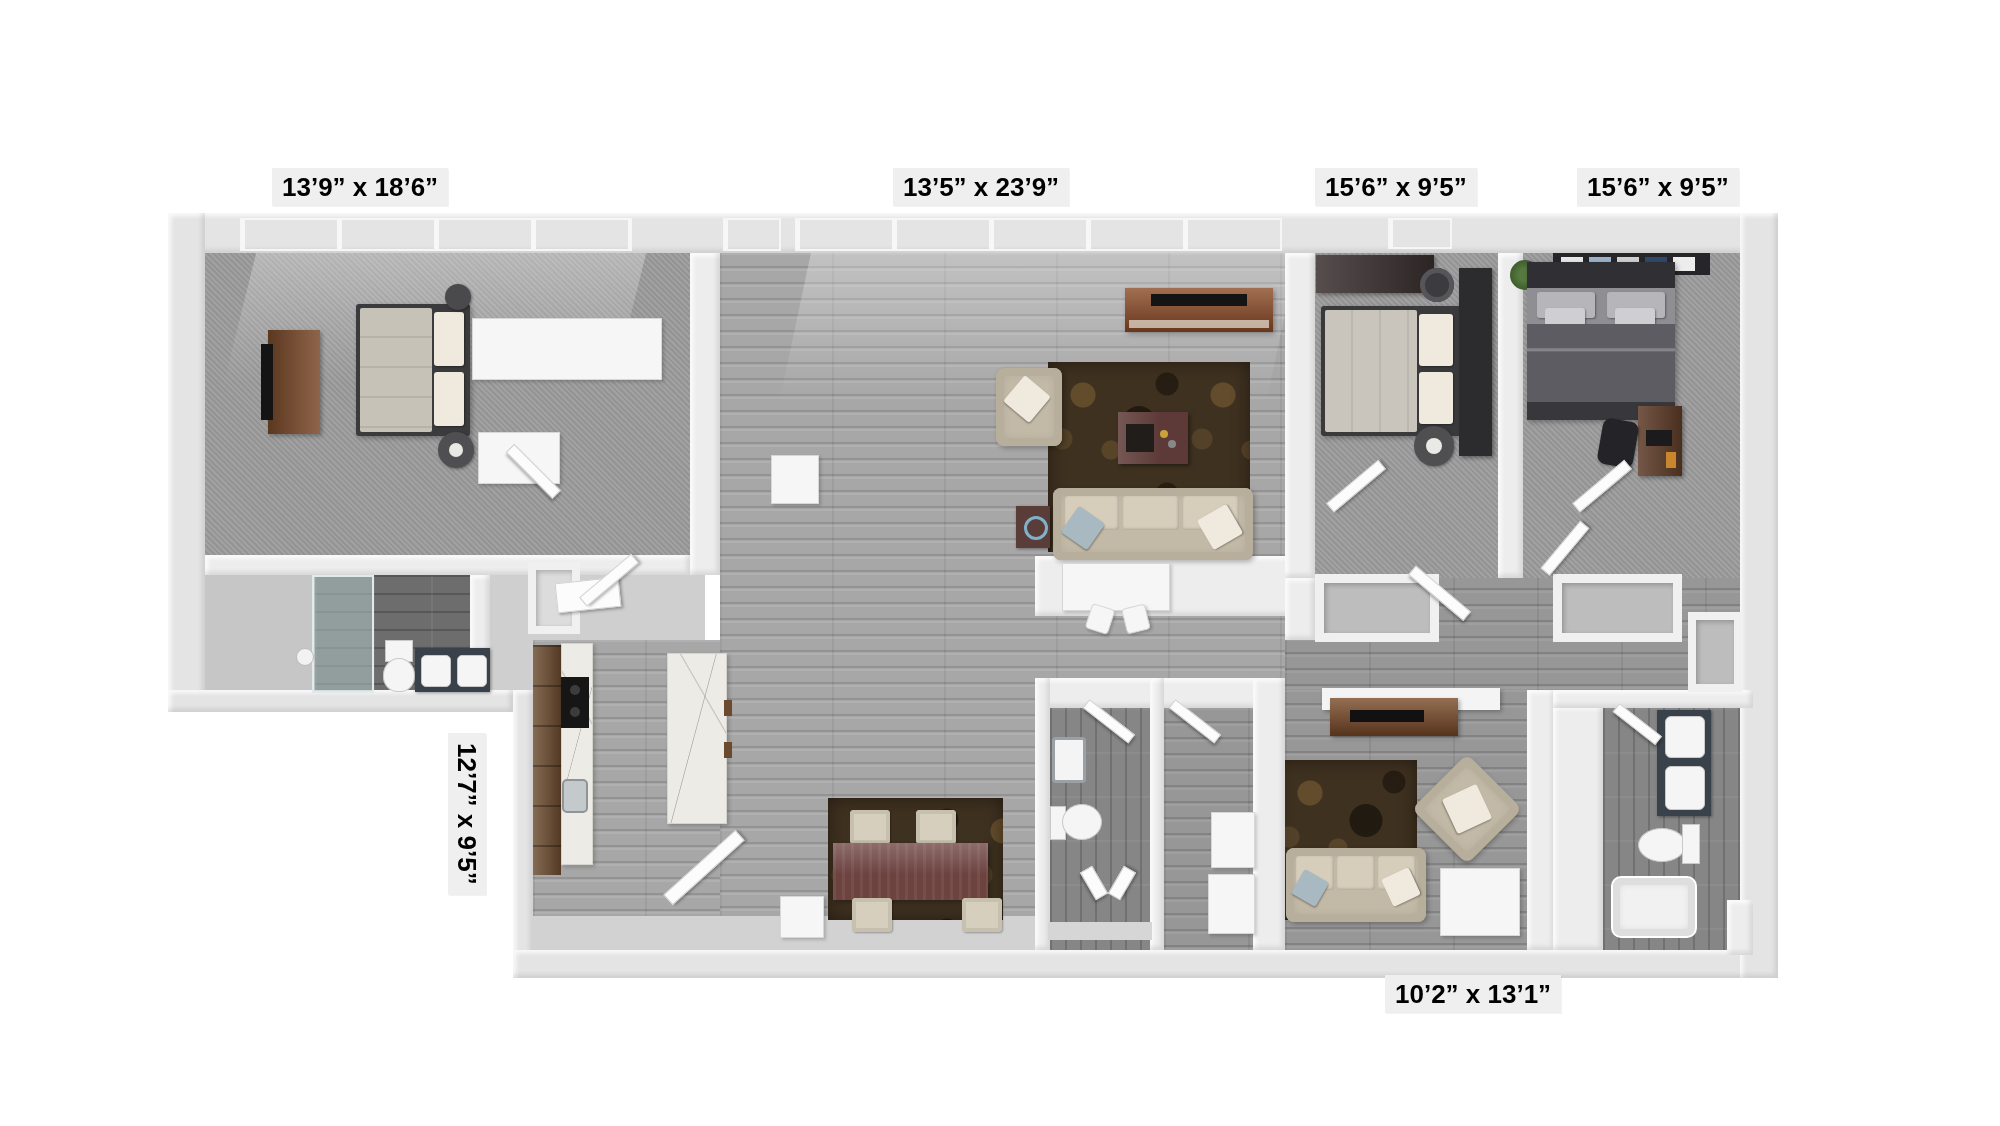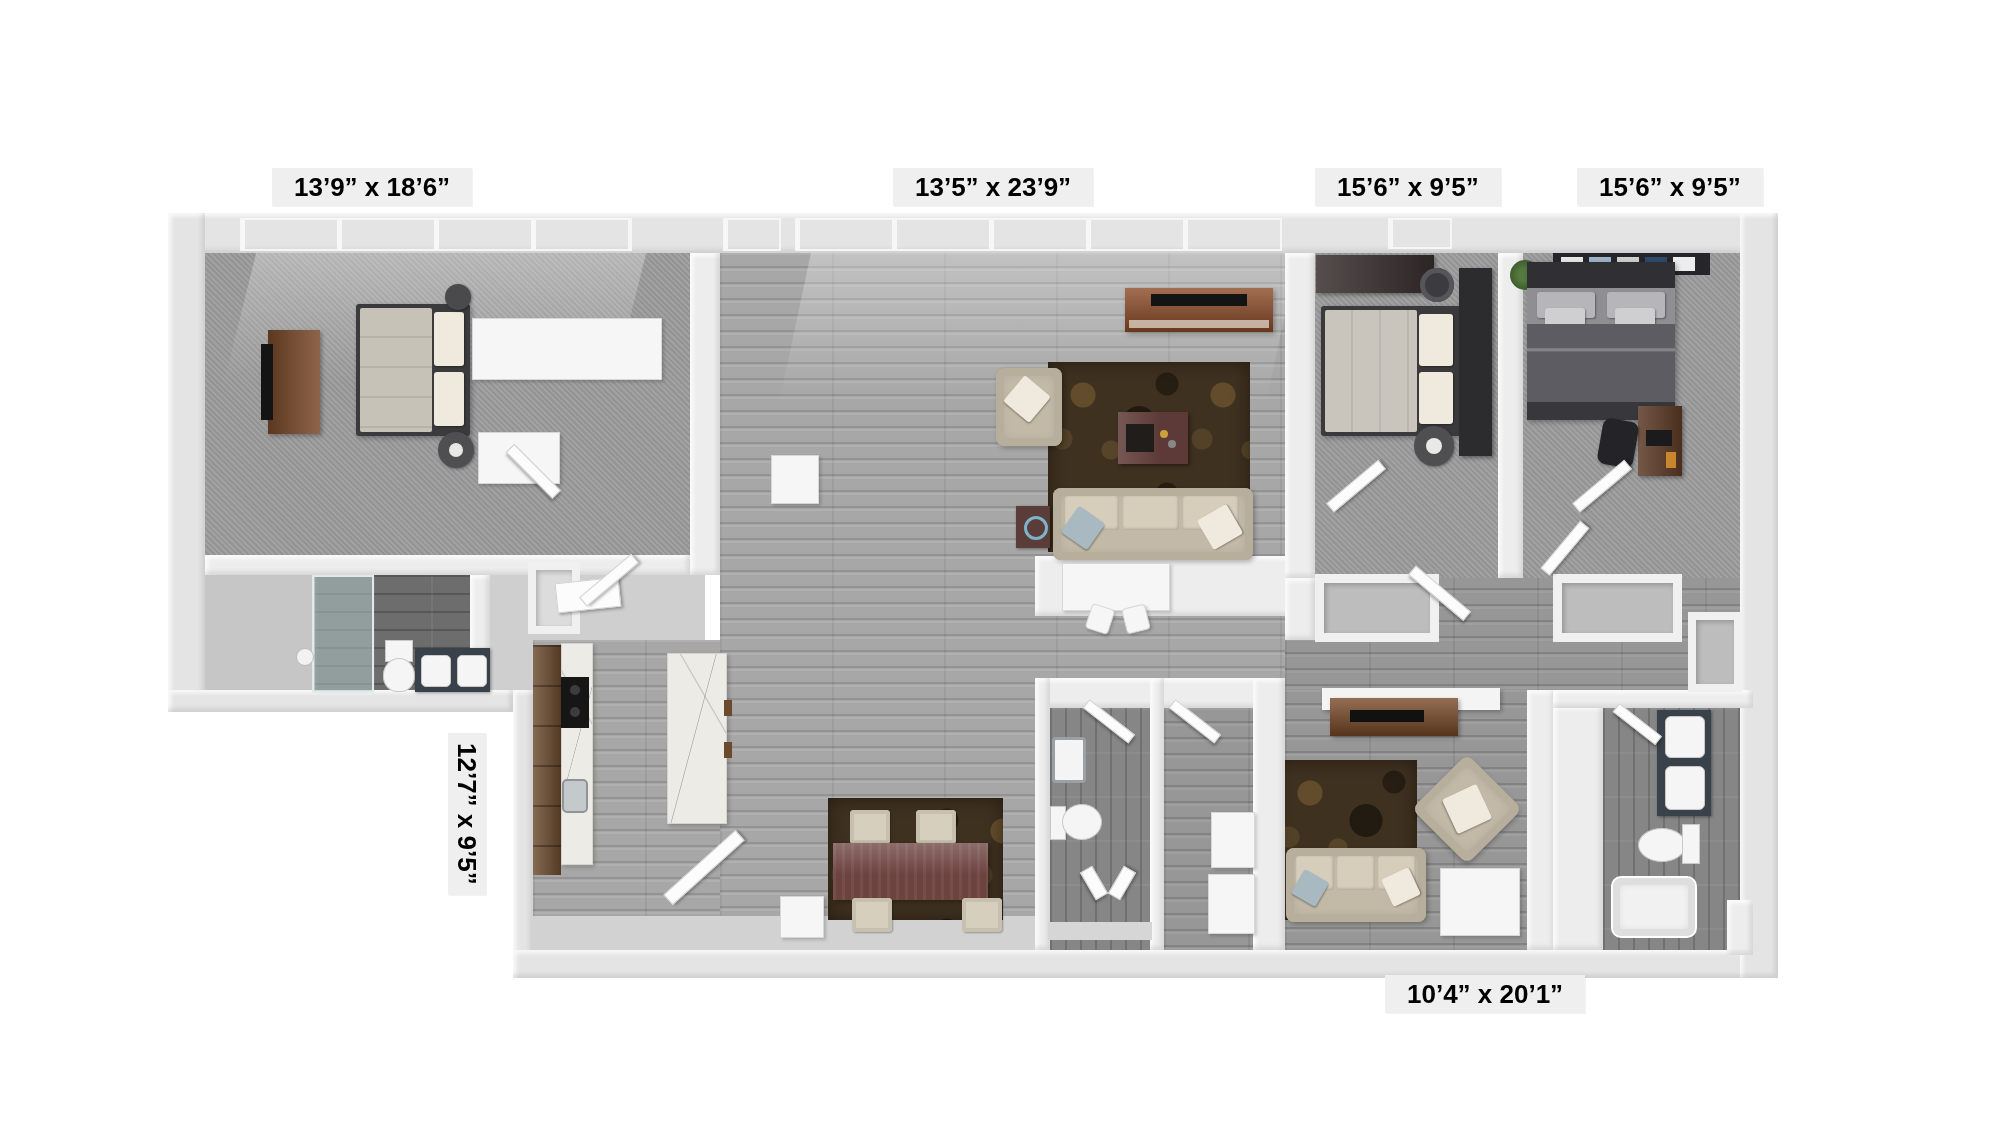--- a/index.html
+++ b/index.html
@@ -46,21 +46,21 @@
   .chair{background:#d6cfbe;border-radius:4px;box-shadow:inset 0 0 0 4px #c7c0ae,1px 1px 2px rgba(0,0,0,.3);}
   .dark-wood{background:#3a3130;background-image:linear-gradient(90deg,rgba(255,255,255,.14),rgba(0,0,0,.25));}
   .marble{background:#edebe6;background-image:
      linear-gradient(105deg, transparent 0 46%, rgba(150,150,150,.55) 46.5% 47%, transparent 47.5%),
      linear-gradient(60deg, transparent 0 70%, rgba(160,160,160,.45) 70.5% 71%, transparent 71.5%);
      border:1px solid #d5d3cd;box-shadow:2px 2px 4px rgba(0,0,0,.2);}
   .fixture{background:#f5f5f5;border:1px solid #c9c9c9;}
   .tub{background:#f1f1f1;border:2px solid #ffffff;border-radius:10px;box-shadow:inset 0 0 0 7px #dedede, inset 0 0 12px rgba(0,0,0,.3);}
   
   .label{position:absolute;background:#efefef;color:#000;font-weight:bold;font-size:26px;line-height:34px;
-         padding:2px 22px;white-space:nowrap;box-shadow:1px 1px 0 rgba(0,0,0,.05);}
+         padding:2px 10px;white-space:nowrap;box-shadow:1px 1px 0 rgba(0,0,0,.05);}
   .label.vertical{writing-mode:vertical-rl;padding:10px 2px;}
 </style>
 </head>
 <body>
 
 <div class="stage">
 
   <div class="abs carpet" style="left:205px;top:253px;width:485px;height:302px;"></div>
   <div class="abs hallfloor" style="left:205px;top:575px;width:110px;height:118px;background:#c6c6c6;"></div>
   <div class="abs tile-dark" style="left:315px;top:575px;width:155px;height:118px;"></div>
@@ -263,15 +263,15 @@
   <div class="abs door-leaf" style="left:1412px;top:564px;width:70px;height:10px;transform:rotate(40deg);transform-origin:left center;"></div>
   <div class="abs door-leaf" style="left:1576px;top:502px;width:66px;height:10px;transform:rotate(-40deg);transform-origin:left center;"></div>
   <div class="abs door-leaf" style="left:1545px;top:566px;width:60px;height:10px;transform:rotate(-50deg);transform-origin:left center;"></div>
   <div class="abs door-leaf" style="left:1616px;top:702px;width:52px;height:9px;transform:rotate(38deg);transform-origin:left center;"></div>
 
   <div class="label" style="left:272px;top:168px;">13’9” x 18’6”</div>
   <div class="label" style="left:893px;top:168px;">13’5” x 23’9”</div>
   <div class="label" style="left:1315px;top:168px;">15’6” x 9’5”</div>
   <div class="label" style="left:1577px;top:168px;">15’6” x 9’5”</div>
   <div class="label vertical" style="left:448px;top:733px;">12’7” x 9’5”</div>
-  <div class="label" style="left:1385px;top:975px;">10’4” x 20’1”</div>
+  <div class="label" style="left:1385px;top:975px;">10’2” x 13’1”</div>
 
 </div>
 
 </body></html>

